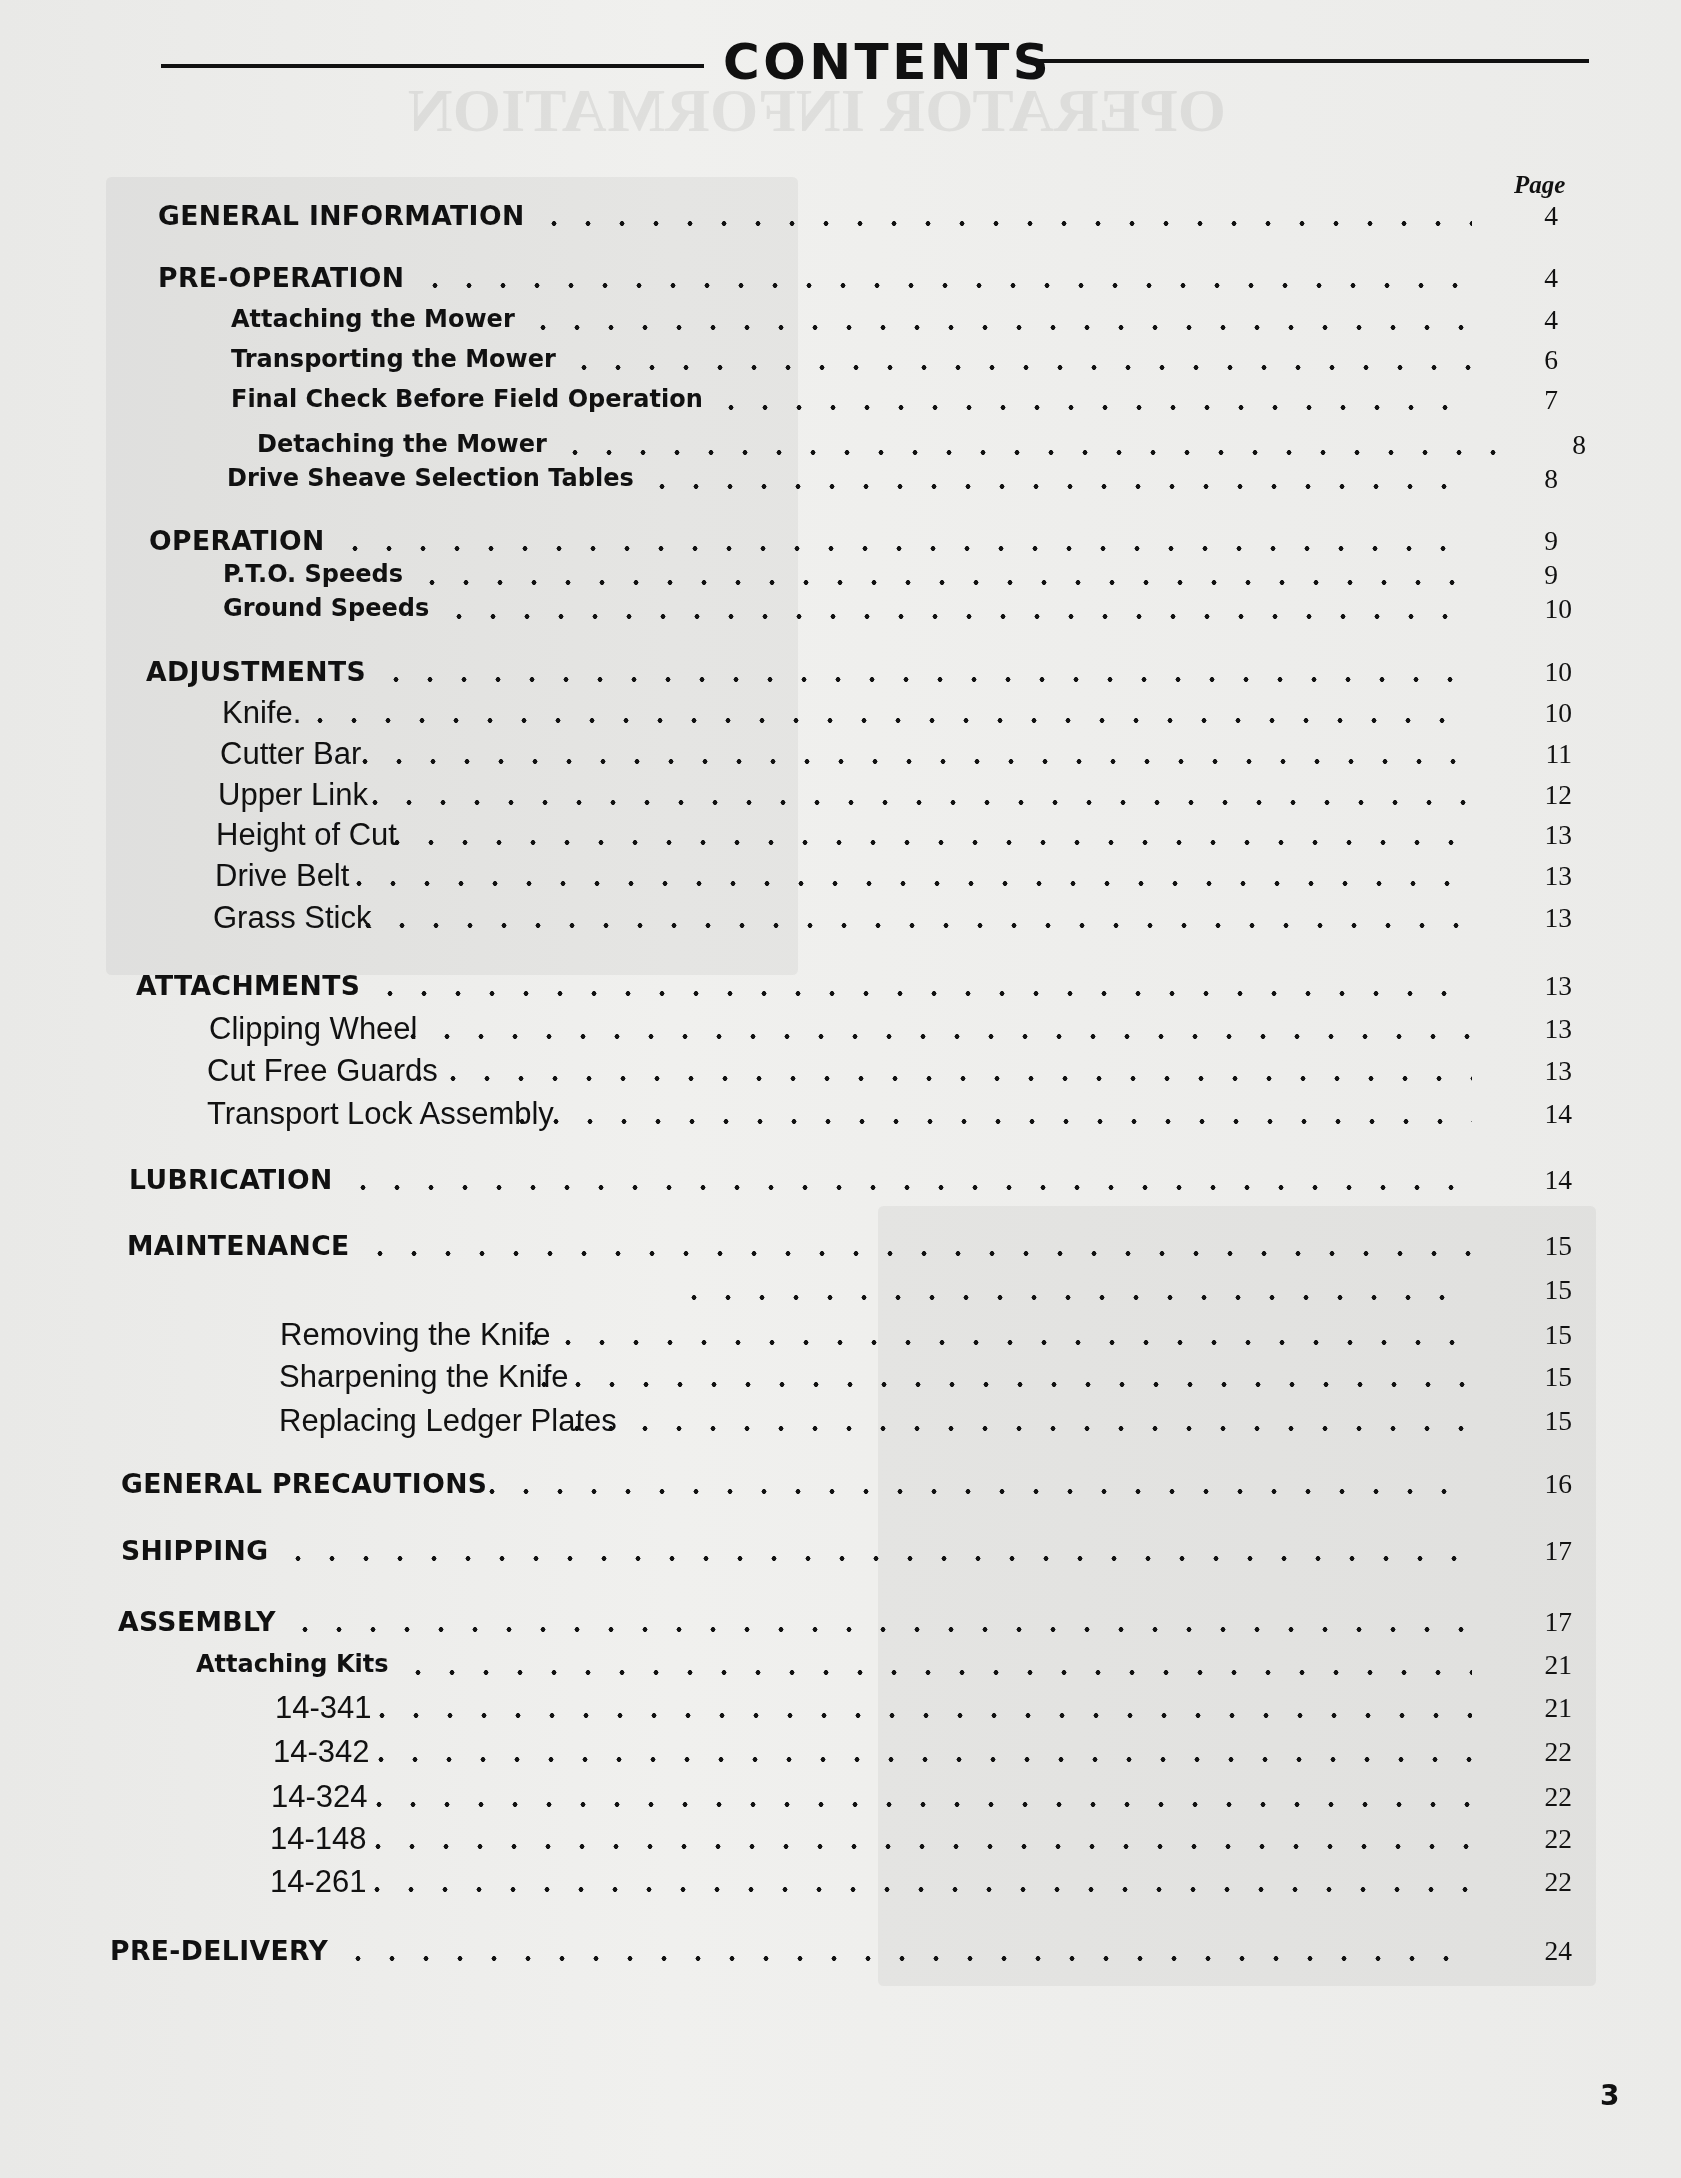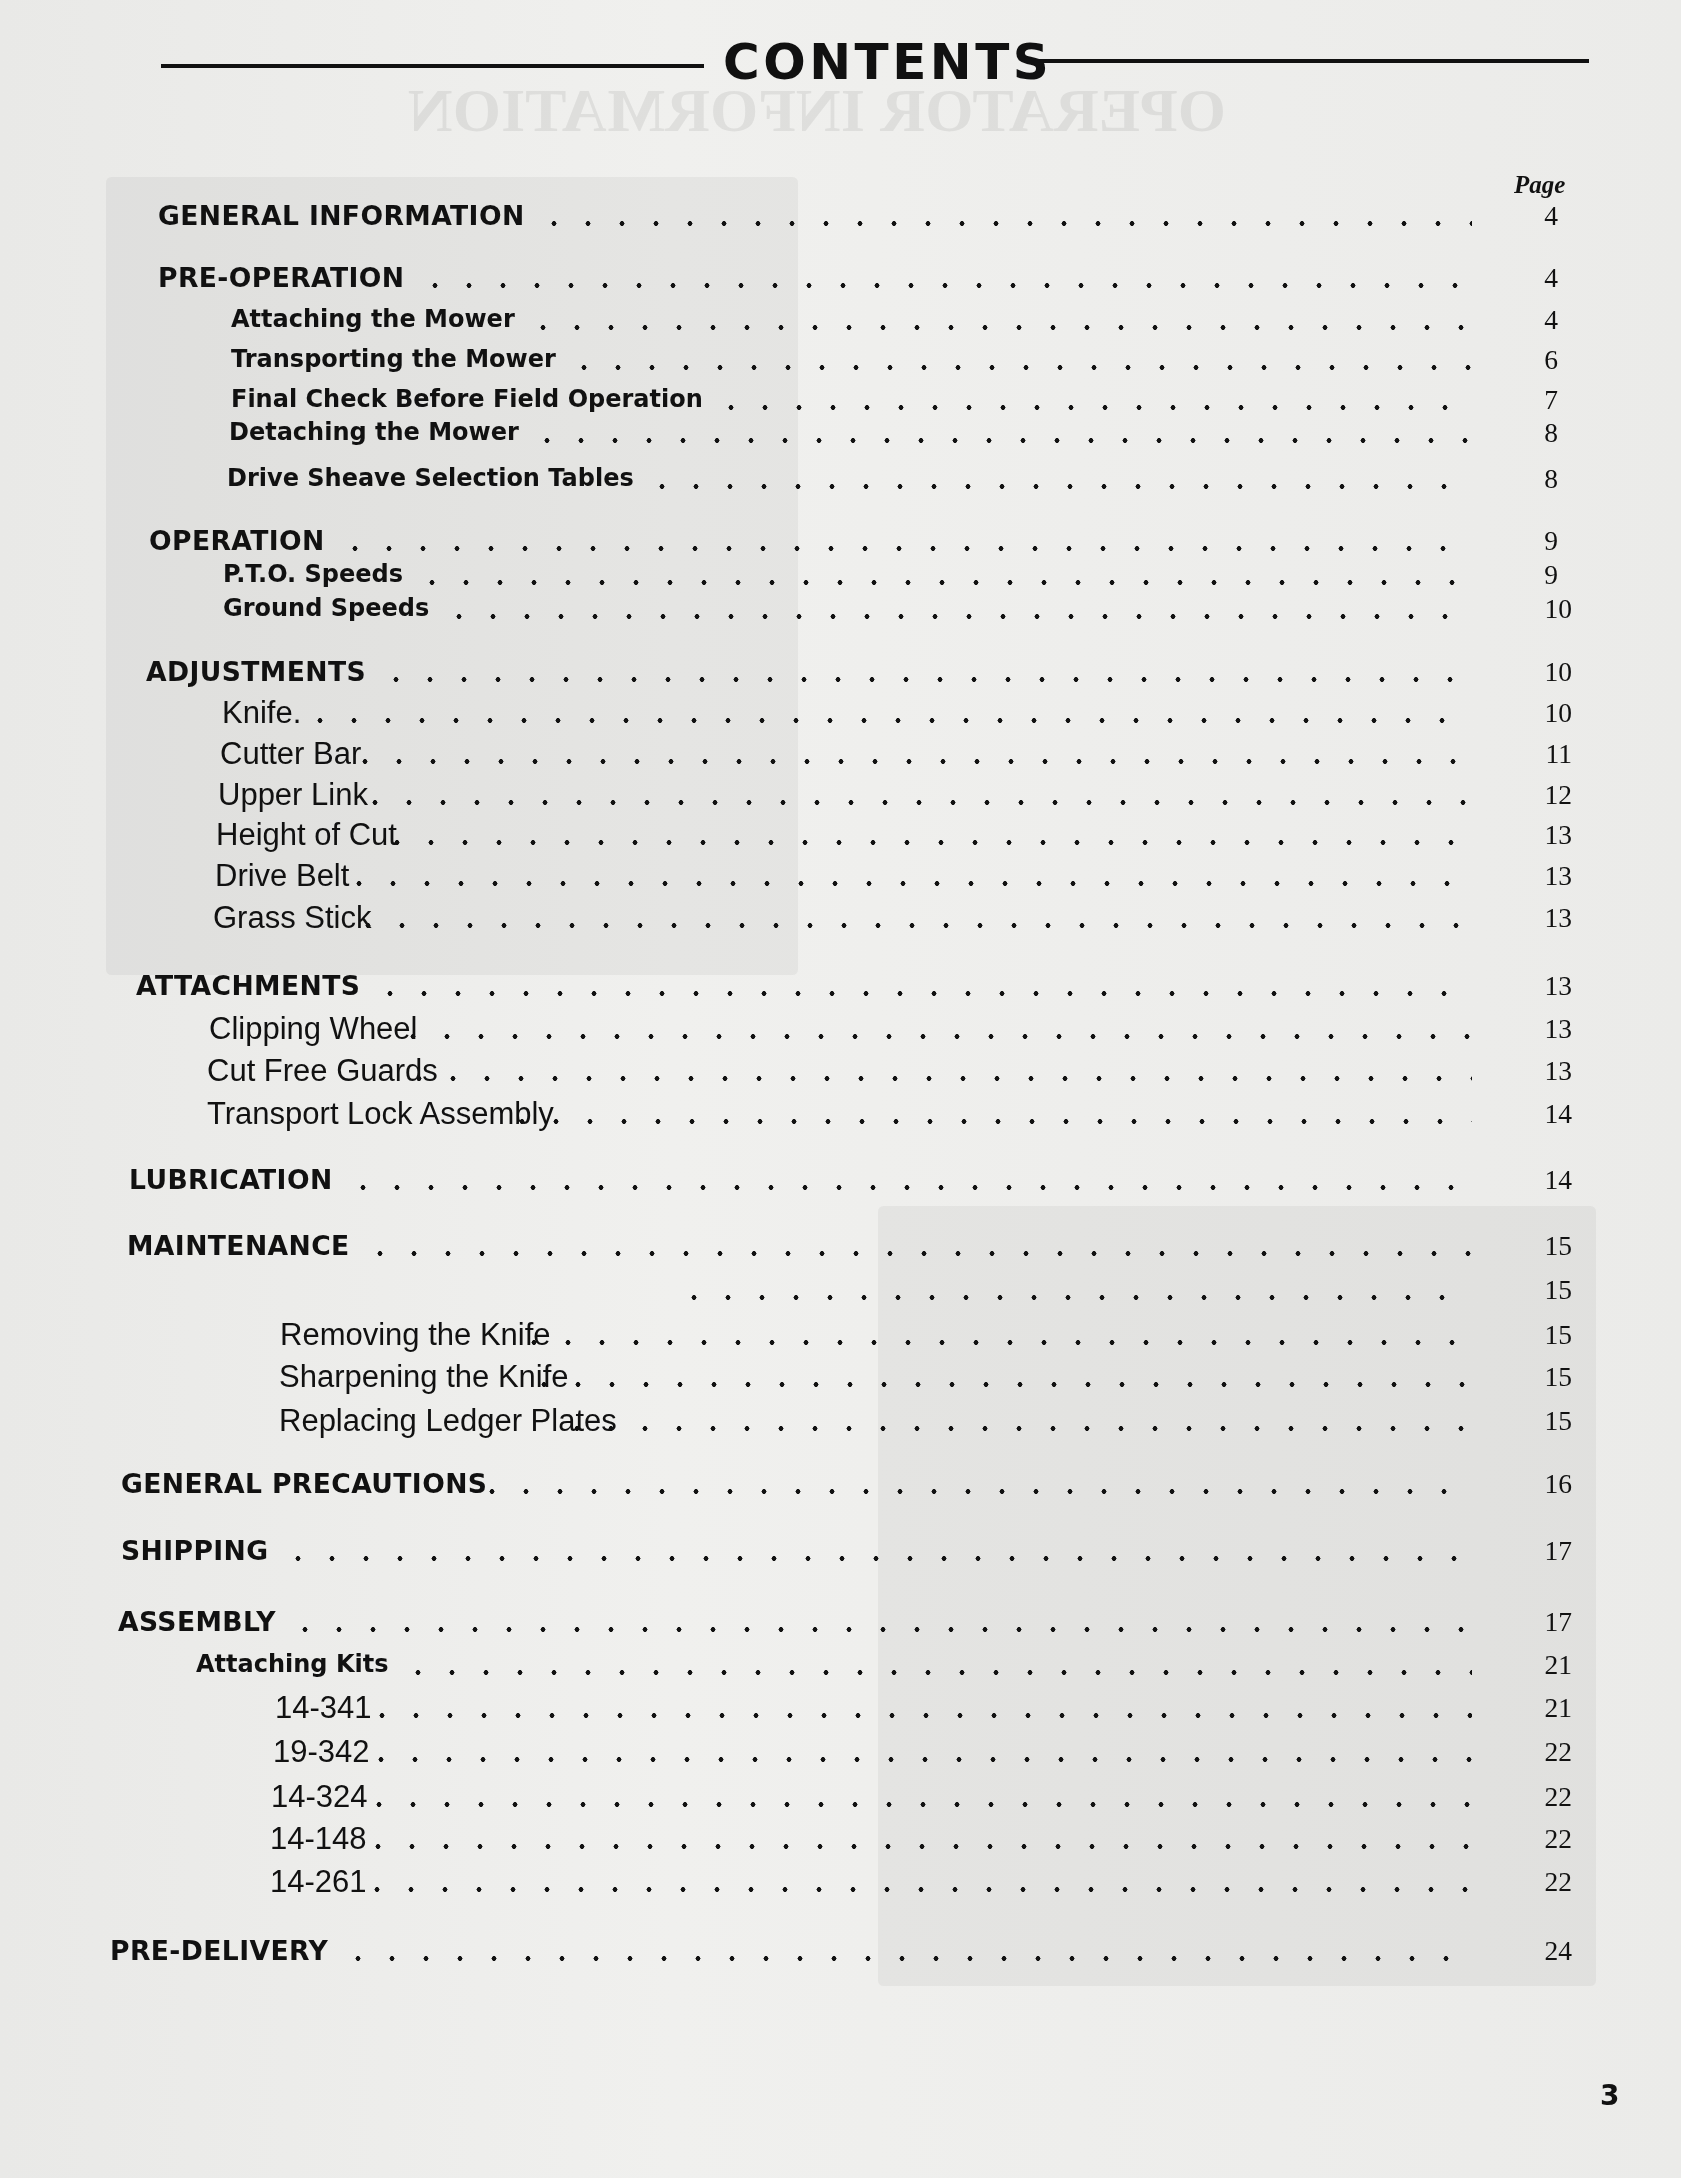--- a/index.html
+++ b/index.html
@@ -84,21 +84,21 @@
       <div class="toc-row" style="top: 342px;">
         <span class="toc-label lvl-1s" style="left: 231px;">Transporting the Mower</span>
         <span class="leader" style="left: 567px; width: 905px;"></span>
         <span class="toc-page" style="left: 1505px;">6</span>
       </div>
       <div class="toc-row" style="top: 382px;">
         <span class="toc-label lvl-1s" style="left: 231px;">Final Check Before Field Operation</span>
         <span class="leader" style="left: 714px; width: 758px;"></span>
         <span class="toc-page" style="left: 1505px;">7</span>
       </div>
-      <div class="toc-row" style="top: 415px;">
+      <div class="toc-row" style="top: 427px; margin-left: 28px;">
         <span class="toc-label lvl-1s" style="left: 229px;">Detaching the Mower</span>
         <span class="leader" style="left: 530px; width: 942px;"></span>
         <span class="toc-page" style="left: 1505px;">8</span>
       </div>
       <div class="toc-row" style="top: 461px;">
         <span class="toc-label lvl-1s" style="left: 227px;">Drive Sheave Selection Tables</span>
         <span class="leader" style="left: 645px; width: 826px;"></span>
         <span class="toc-page" style="left: 1505px;">8</span>
       </div>
       <div class="toc-row" style="top: 523px;">
@@ -219,21 +219,21 @@
         <span class="toc-label lvl-1s" style="left: 196px;">Attaching Kits</span>
         <span class="leader" style="left: 401px; width: 1071px;"></span>
         <span class="toc-page" style="left: 1519px;">21</span>
       </div>
       <div class="toc-row" style="top: 1690px;">
         <span class="toc-label lvl-1" style="left: 275px;">14-341</span>
         <span class="leader" style="left: 365px; width: 1107px;"></span>
         <span class="toc-page" style="left: 1519px;">21</span>
       </div>
       <div class="toc-row" style="top: 1734px;">
-        <span class="toc-label lvl-1" style="left: 273px;">19-342</span>
+        <span class="toc-label lvl-1" style="left: 273px;">14-342</span>
         <span class="leader" style="left: 364px; width: 1108px;"></span>
         <span class="toc-page" style="left: 1519px;">22</span>
       </div>
       <div class="toc-row" style="top: 1779px;">
         <span class="toc-label lvl-1" style="left: 271px;">14-324</span>
         <span class="leader" style="left: 362px; width: 1110px;"></span>
         <span class="toc-page" style="left: 1519px;">22</span>
       </div>
       <div class="toc-row" style="top: 1821px;">
         <span class="toc-label lvl-1" style="left: 270px;">14-148</span>

